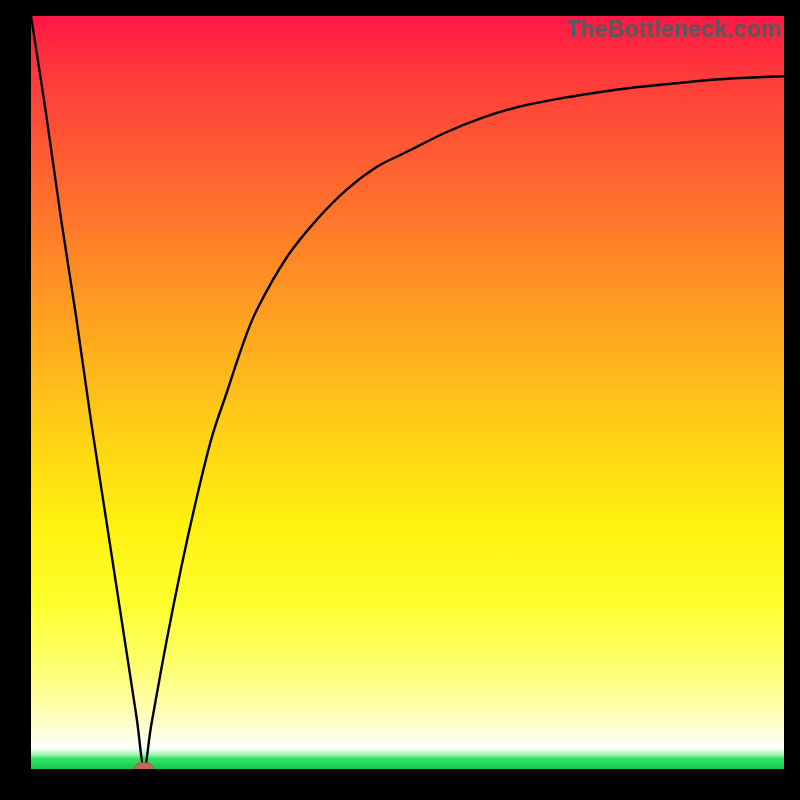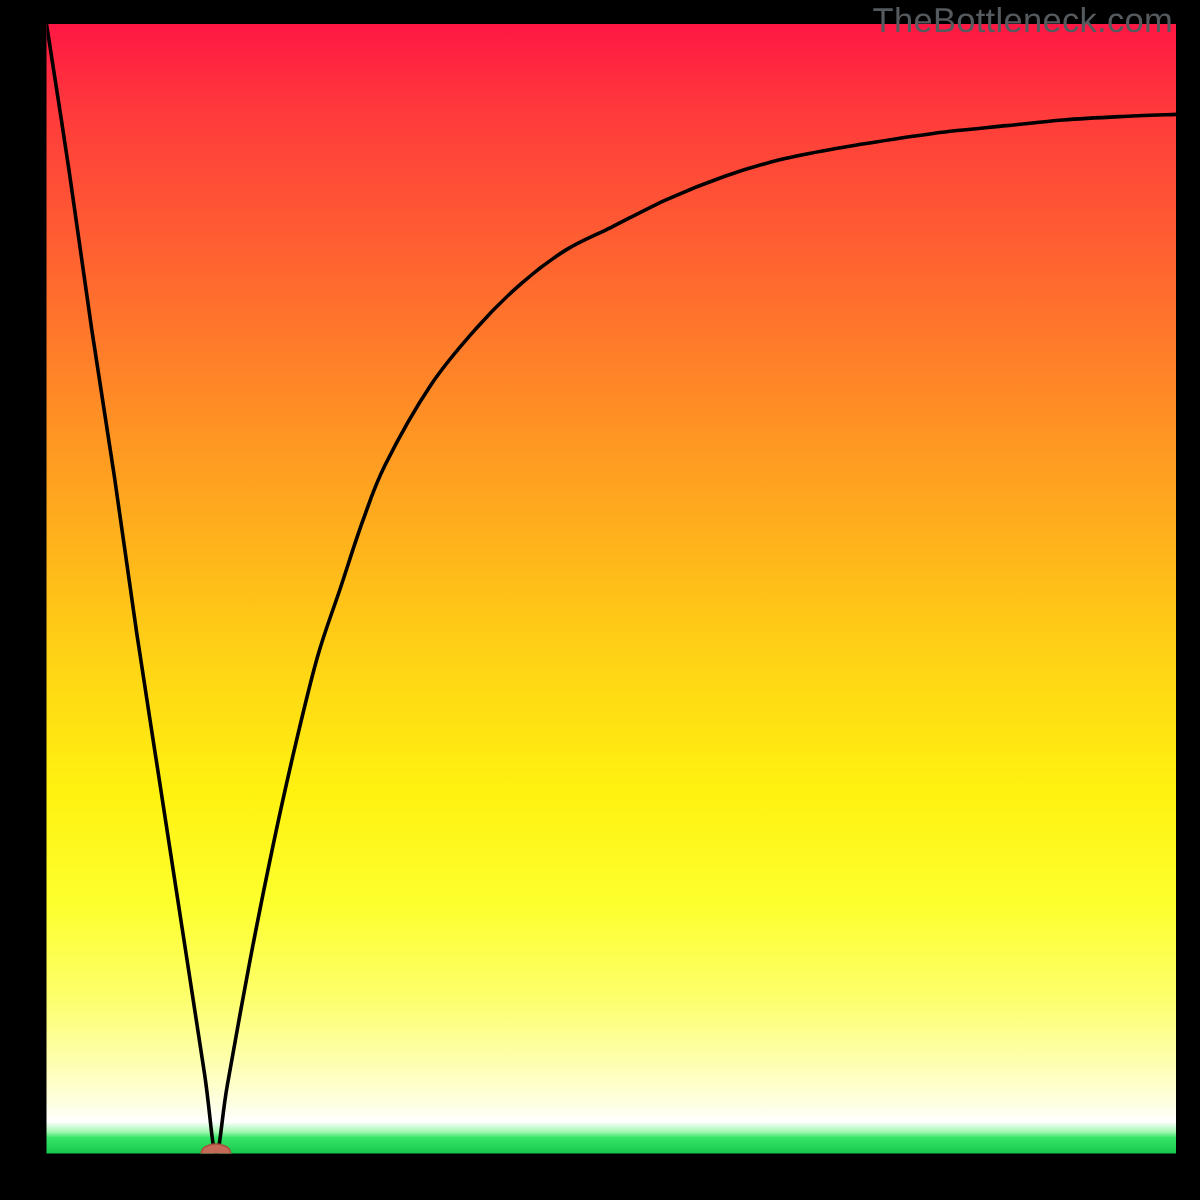--- a/index.html
+++ b/index.html
@@ -44,25 +44,25 @@
   }
   .svg-overlay {
     position: absolute;
     left: 31px;
     top: 16px;
     width: 753px;
     height: 753px;
   }
   .watermark {
     position: absolute;
-    top: 0px;
+    top: 16px;
     right: 18px;
     color: #555a5e;
     font-size: 23px;
-    font-weight: 400;
+    font-weight: 700;
     letter-spacing: 0.2px;
     user-select: none;
   }
 </style>
 </head>
 <body>
 
 <div class="frame">
   <div class="plot-area"></div>
 

